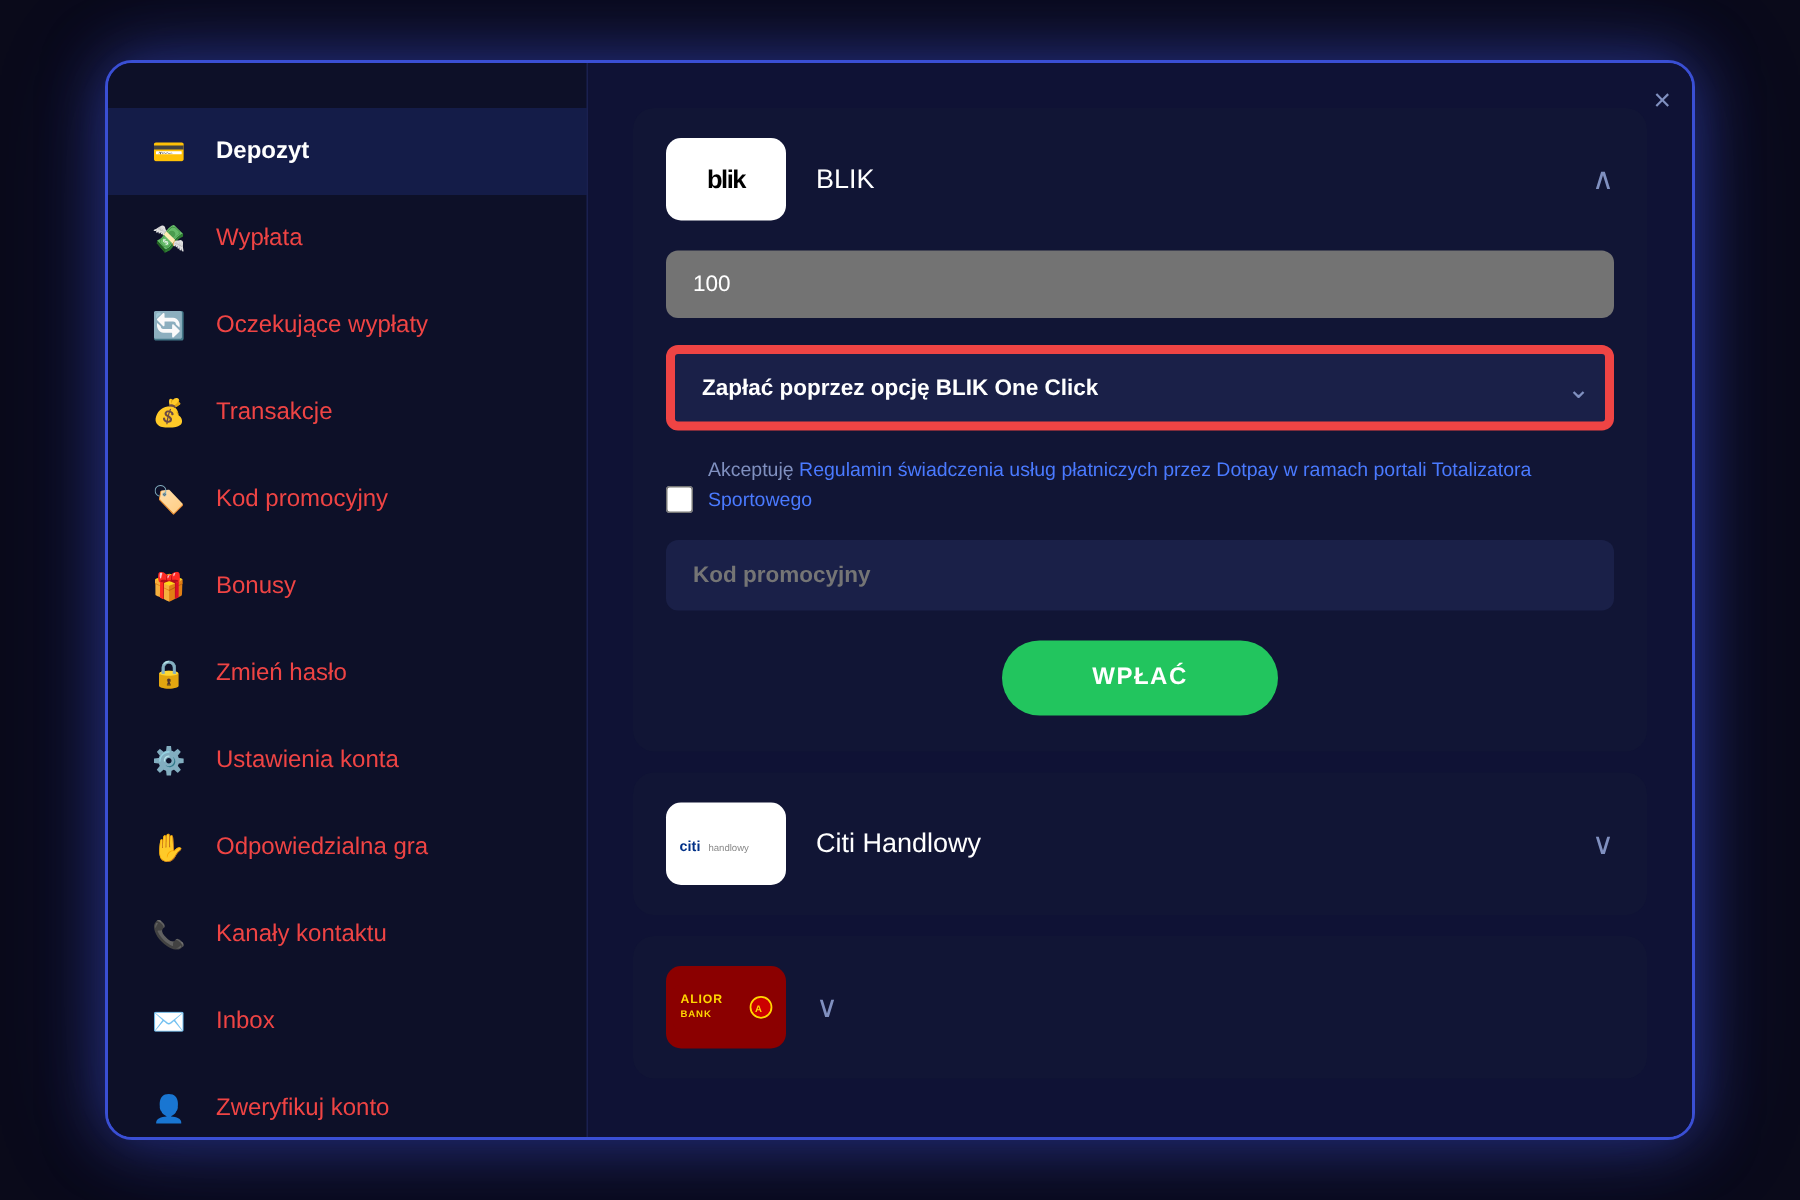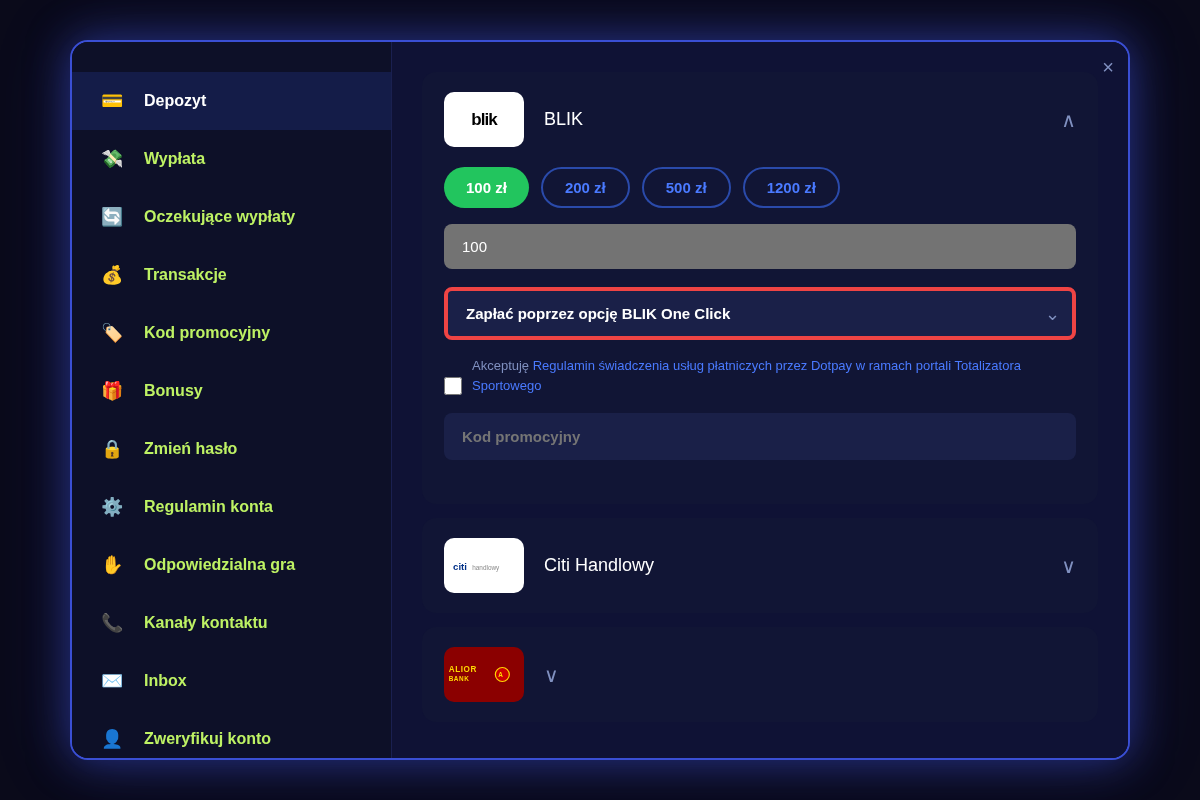--- a/index.html
+++ b/index.html
@@ -51,23 +51,23 @@
     .sidebar-icon {
       width: 26px;
       height: 26px;
       display: flex;
       align-items: center;
       justify-content: center;
       color: #4a7aff;
       font-size: 18px;
     }
     .sidebar-label {
-      color: #bef264;
+      color: #ef4444;
       font-size: 16px;
-      font-weight: 700;
+      font-weight: 400;
     }
     
     .main-content {
       flex: 1;
       background: #0f1235;
       padding: 30px;
       overflow-y: auto;
     }
     .main-content::-webkit-scrollbar { width: 6px; }
     .main-content::-webkit-scrollbar-track { background: #0a0e25; }
@@ -155,21 +155,21 @@
       font-size: 14px;
       margin-bottom: 8px;
     }
     .select-wrapper {
       position: relative;
       margin-bottom: 16px;
     }
     .select-wrapper select {
       width: 100%;
       background: #1a2048;
-      border: 4px solid #ef4444;
+      border: 6px solid #ef4444;
       border-radius: 8px;
       padding: 14px 18px;
       color: #ffffff;
       font-size: 15px;
       font-weight: 600;
       appearance: none;
       cursor: pointer;
       outline: none;
     }
     .select-arrow {
@@ -242,21 +242,21 @@
     .alior-logo {
       background: #8B0000;
       border-radius: 10px;
       overflow: hidden;
     }
     .alior-inner {
       width: 100%;
       height: 100%;
       display: flex;
       align-items: center;
-      justify-content: flex-start;
+      justify-content: center;
       color: #ffd700;
       font-size: 11px;
       font-weight: 800;
       letter-spacing: 1px;
     }
     
     .close-btn {
       position: absolute;
       top: 14px;
       right: 14px;
@@ -298,21 +298,21 @@
     <div class="sidebar-item">
       <span class="sidebar-icon">🎁</span>
       <span class="sidebar-label">Bonusy</span>
     </div>
     <div class="sidebar-item">
       <span class="sidebar-icon">🔒</span>
       <span class="sidebar-label">Zmień hasło</span>
     </div>
     <div class="sidebar-item">
       <span class="sidebar-icon">⚙️</span>
-      <span class="sidebar-label">Regulamin konta</span>
+      <span class="sidebar-label">Ustawienia konta</span>
     </div>
     <div class="sidebar-item">
       <span class="sidebar-icon">✋</span>
       <span class="sidebar-label">Odpowiedzialna gra</span>
     </div>
     <div class="sidebar-item">
       <span class="sidebar-icon">📞</span>
       <span class="sidebar-label">Kanały kontaktu</span>
     </div>
     <div class="sidebar-item">
@@ -331,26 +331,20 @@
       <div class="payment-card-header">
         <div class="payment-logo blik-logo">
           <span style="font-weight:900; font-size:17px; letter-spacing:-1px;">blik</span>
         </div>
         <span class="payment-name">BLIK</span>
         <span class="chevron-icon">∧</span>
       </div>
 
       <div class="blik-content">
         
-        <div class="amount-buttons">
-          <button class="amount-btn active">100 zł</button>
-          <button class="amount-btn inactive">200 zł</button>
-          <button class="amount-btn inactive">500 zł</button>
-          <button class="amount-btn inactive">1200 zł</button>
-        </div>
 
         
         <input class="amount-input" type="text" value="100" style="">
 
         
 
         
         <div class="select-wrapper">
           <select>
             <option>Zapłać poprzez opcję BLIK One Click</option>
@@ -364,20 +358,21 @@
           <span class="terms-text">
             <span>Akceptuję</span>
             <a href="#" class="terms-link">Regulamin świadczenia usług płatniczych przez Dotpay w ramach portali Totalizatora Sportowego</a>
           </span>
         </div>
 
         
         <input class="promo-input" type="text" placeholder="Kod promocyjny" style="">
 
         
+        <button class="wpłac-btn">WPŁAĆ</button>
       </div>
     </div>
 
     <div class="payment-card">
       <div class="payment-card-header">
         <div class="payment-logo citi-logo">
           <svg width="64" height="30" viewBox="0 0 120 40">
             <text x="2" y="28" font-family="Arial" font-size="18" fill="#003087" font-weight="700">citi</text>
             <text x="38" y="28" font-family="Arial" font-size="12" fill="#888" font-weight="500">handlowy</text>
           </svg>

